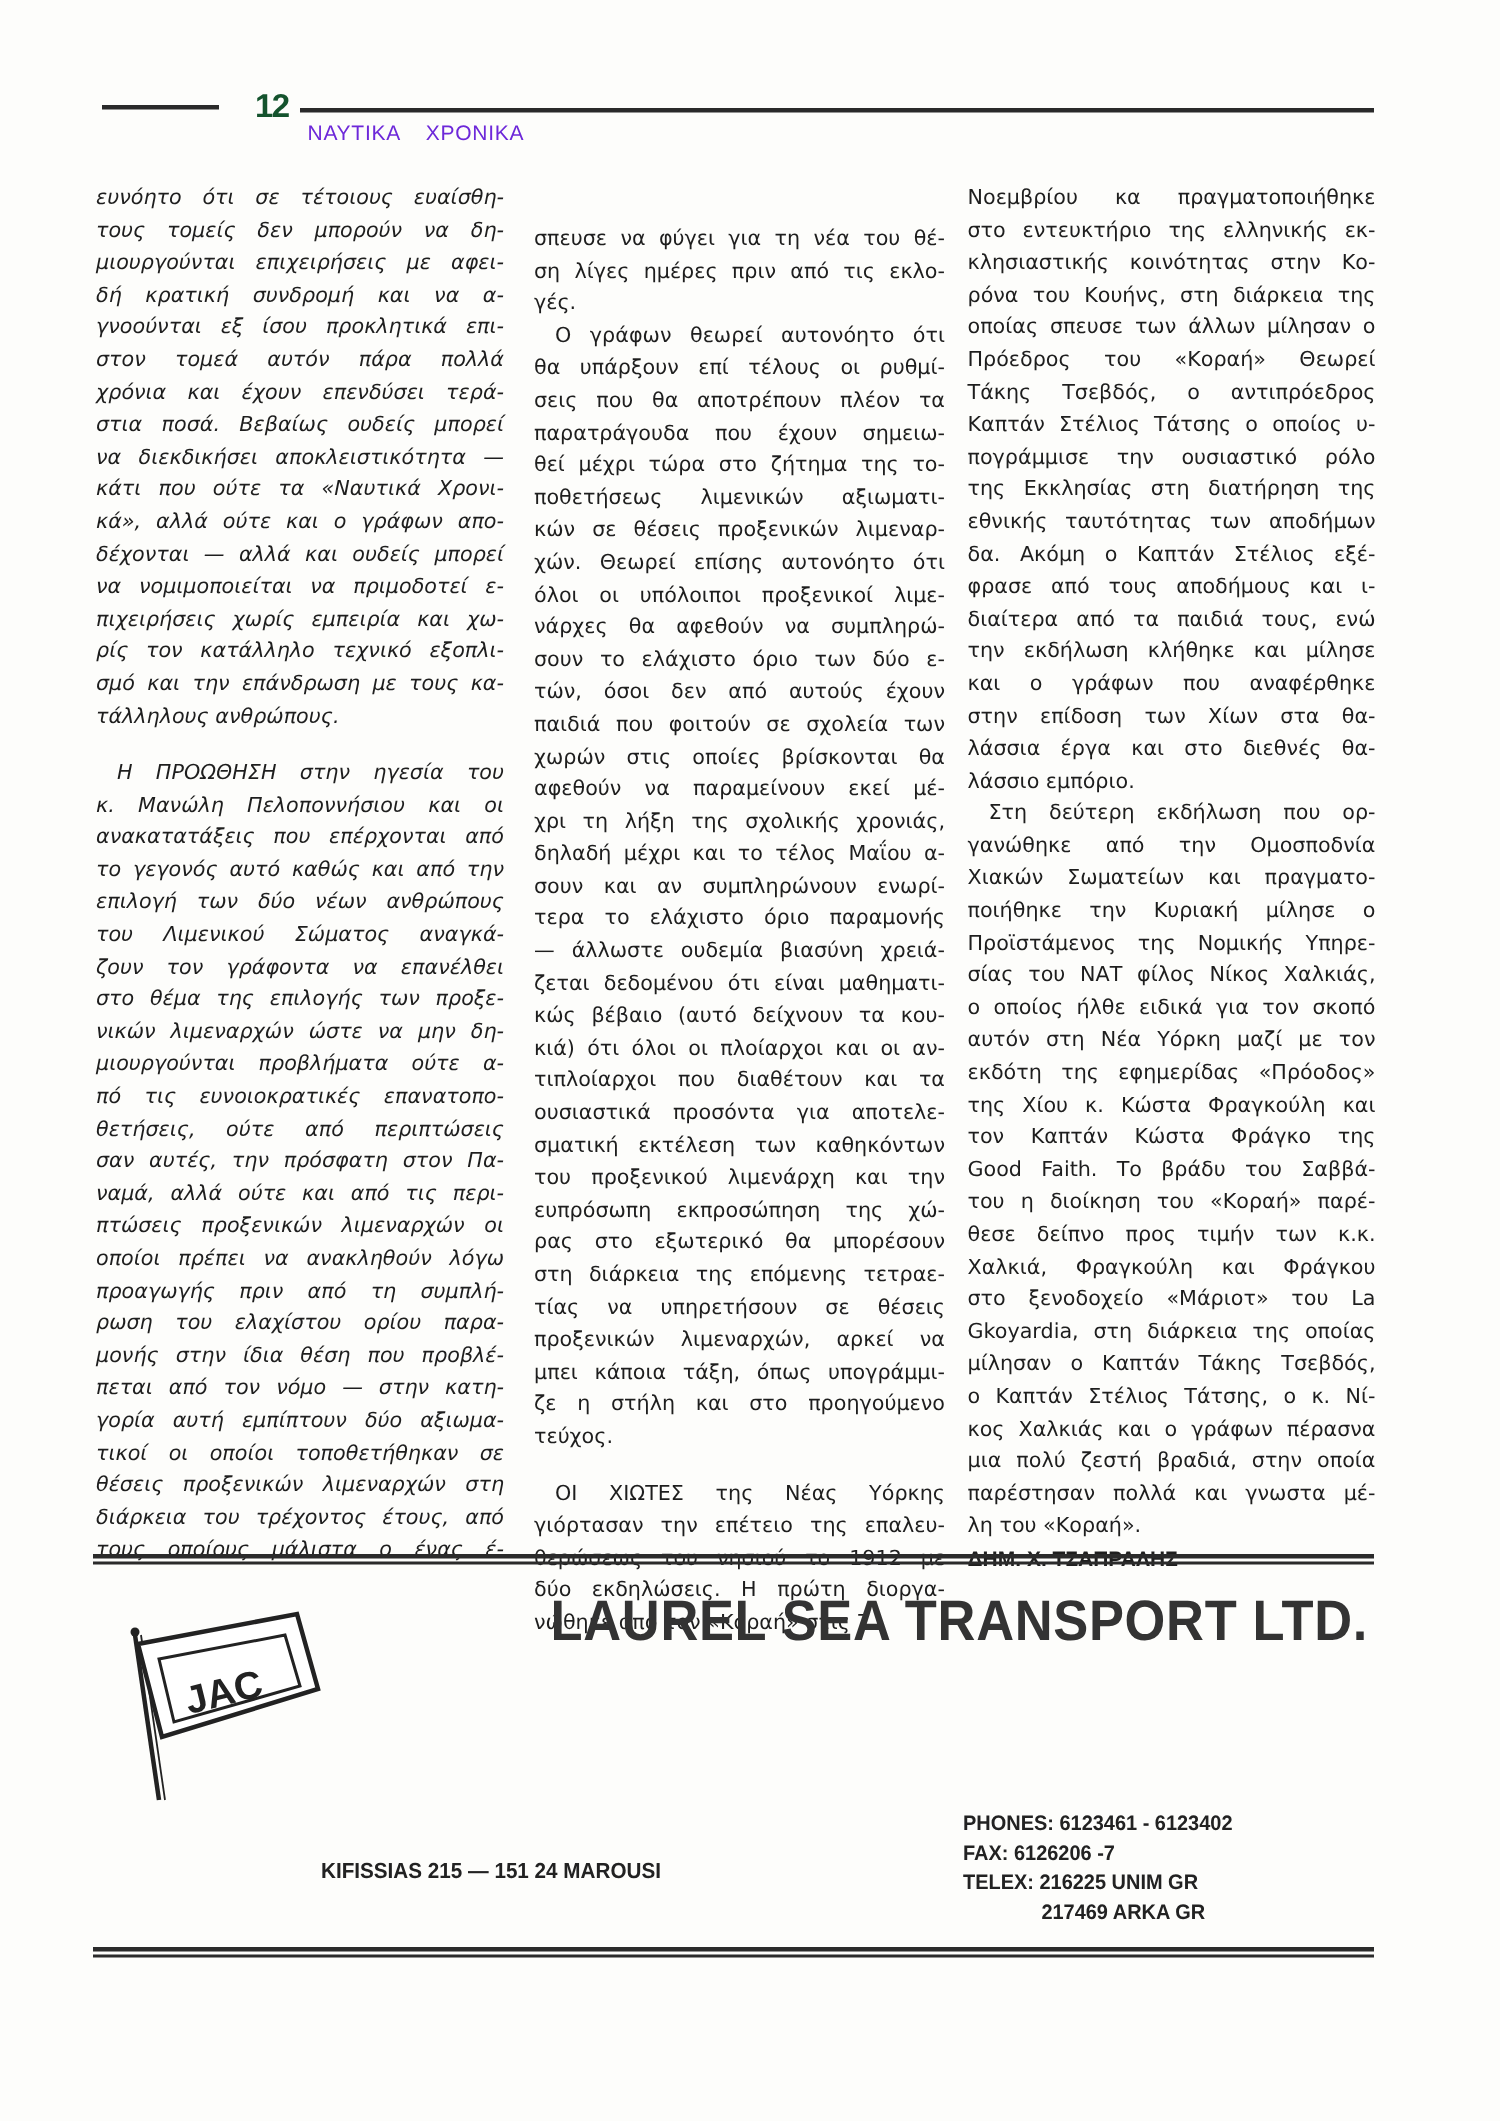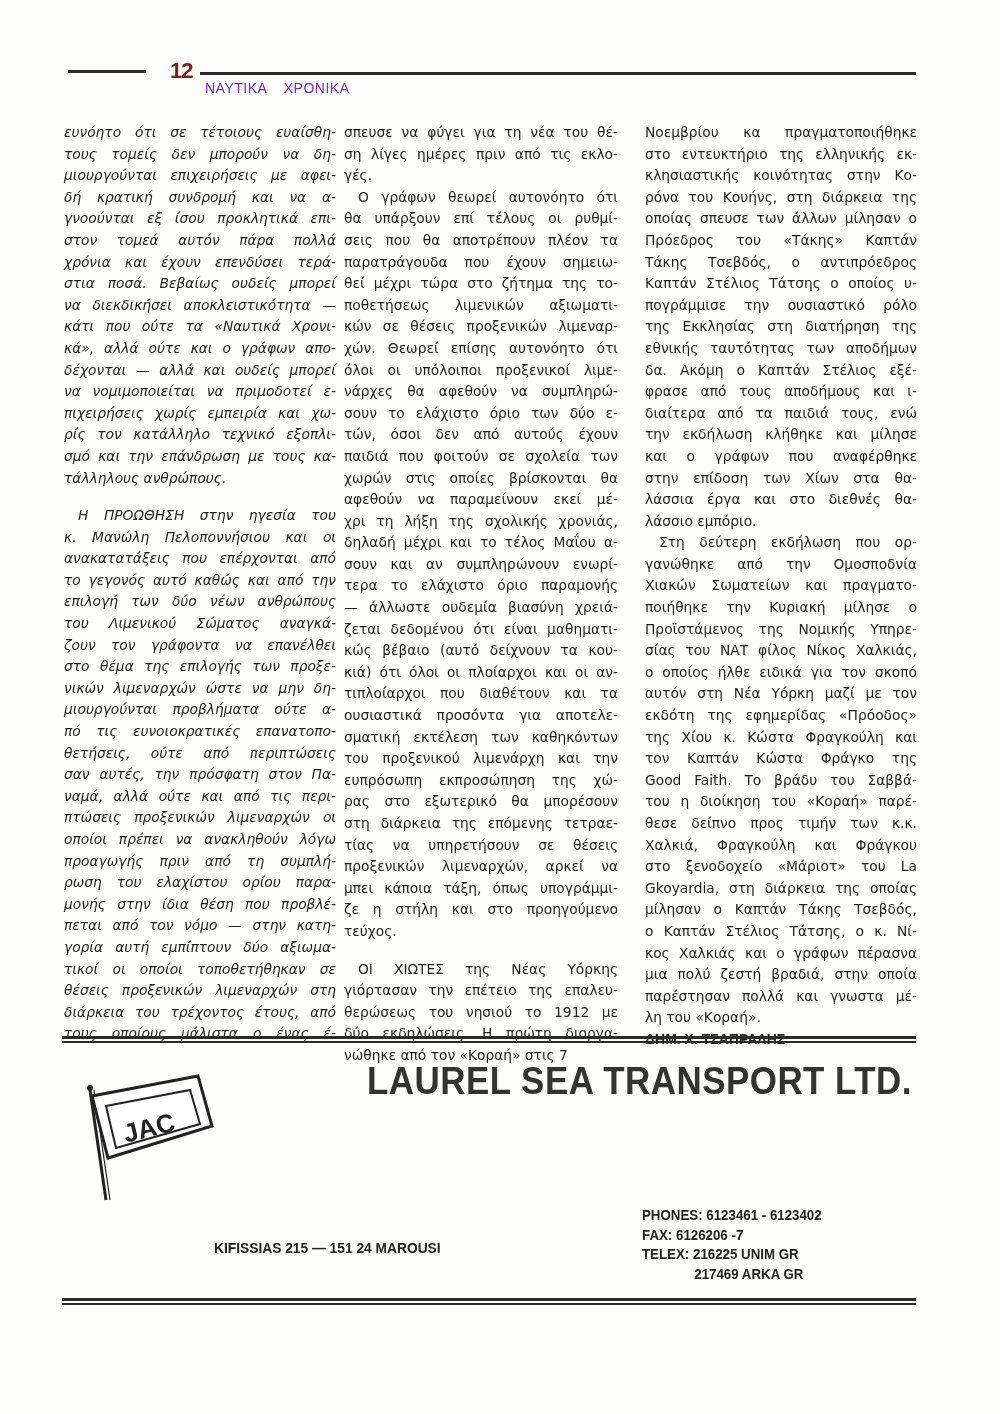--- a/index.html
+++ b/index.html
@@ -1,28 +1,28 @@
 <!DOCTYPE html>
 <html><head>
 <meta charset="utf-8">
 <style>
   html, body { margin: 0; padding: 0; }
   body {
     width: 1000px; height: 1414px; background: #fdfdfb; position: relative; overflow: hidden;
     font-family: "DejaVu Sans", sans-serif; color: #1e1e1e;
   }
   .hdr-left-rule { position: absolute; left: 68px; top: 70px; width: 78px; height: 3px; background: #2a2a2a; }
-  .page-num { position: absolute; left: 170px; top: 58px; font-family: "Liberation Sans", sans-serif; font-weight: bold; font-size: 22px; letter-spacing: -1px; color: #7f1d1d; }
+  .page-num { position: absolute; left: 170px; top: 58px; font-family: "Liberation Sans", sans-serif; font-weight: bold; font-size: 22px; letter-spacing: -1px; color: #14532d; }
   .hdr-right-rule { position: absolute; left: 200px; top: 72px; width: 716px; height: 3px; background: #2a2a2a; }
   .mag-title { position: absolute; left: 205px; top: 80px; font-family: "Liberation Sans", sans-serif; font-size: 14px; letter-spacing: 0.5px; color: #6d28d9; }
   .mag-title span { margin-right: 12px; }
 
   .col { position: absolute; top: 122px; width: 272px; font-size: 13.8px; line-height: 21.6px; }
   .col1 { left: 64px; font-style: italic; }
-  .col2 { left: 344px; width: 274px; }
+  .col2 { left: 356px; width: 274px; margin-top: 27px; }
   .col3 { left: 645px; width: 272px; }
   .line { white-space: nowrap; display: block; text-align: justify; text-align-last: justify; height: 21.6px; }
   .line.last { text-align-last: left; }
   .line.indent { padding-left: 14px; }
   .gap { height: 16px; }
   .signature { font-weight: bold; font-family: "Liberation Sans", sans-serif; font-size: 14px; margin-top: 0; padding-right: 12px; }
 
   .rule-double { position: absolute; left: 62px; width: 854px; }
   .rule-double .a { height: 3px; background: #2b2b2b; }
   .rule-double .b { height: 2px; background: #2b2b2b; margin-top: 2px; }
@@ -147,21 +147,21 @@
       <span class="line last">νώθηκε από τον «Κοραή» στις 7</span>
     </div>
   </div>
 <div class="col col3">
 <div>
       <span class="line">Νοεμβρίου κα πραγματοποιήθηκε</span>
       <span class="line">στο εντευκτήριο της ελληνικής εκ-</span>
       <span class="line">κλησιαστικής κοινότητας στην Κο-</span>
       <span class="line">ρόνα του Κουήνς, στη διάρκεια της</span>
       <span class="line">οποίας σπευσε των άλλων μίλησαν ο</span>
-      <span class="line">Πρόεδρος του «Τάκης» Καπτάν</span>
+      <span class="line">Πρόεδρος του «Κοραή» Θεωρεί</span>
       <span class="line">Τάκης Τσεβδός, ο αντιπρόεδρος</span>
       <span class="line">Καπτάν Στέλιος Τάτσης ο οποίος υ-</span>
       <span class="line">πογράμμισε την ουσιαστικό ρόλο</span>
       <span class="line">της Εκκλησίας στη διατήρηση της</span>
       <span class="line">εθνικής ταυτότητας των αποδήμων</span>
       <span class="line">δα. Ακόμη ο Καπτάν Στέλιος εξέ-</span>
       <span class="line">φρασε από τους αποδήμους και ι-</span>
       <span class="line">διαίτερα από τα παιδιά τους, ενώ</span>
       <span class="line">την εκδήλωση κλήθηκε και μίλησε</span>
       <span class="line">και ο γράφων που αναφέρθηκε</span>

